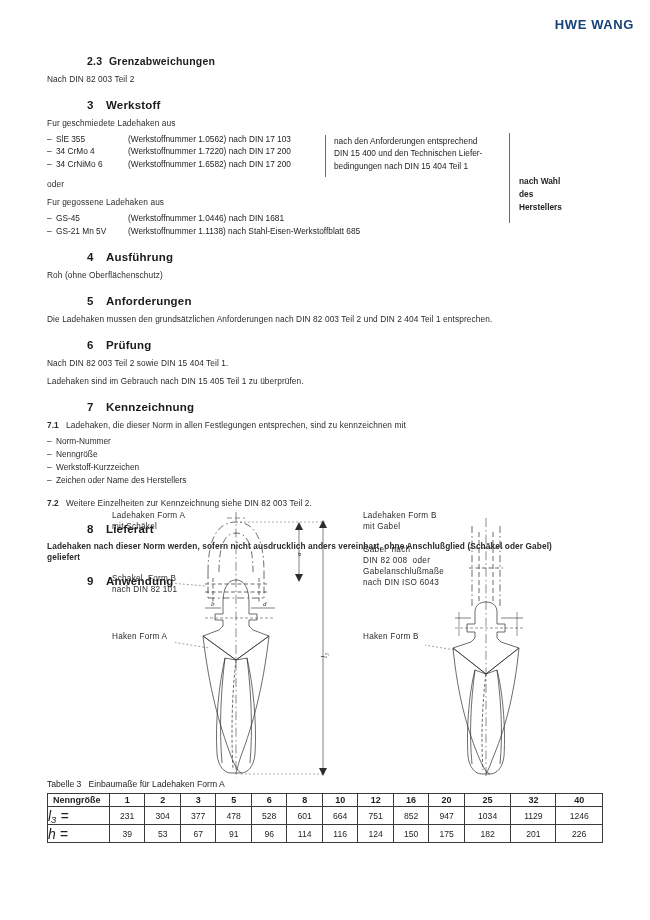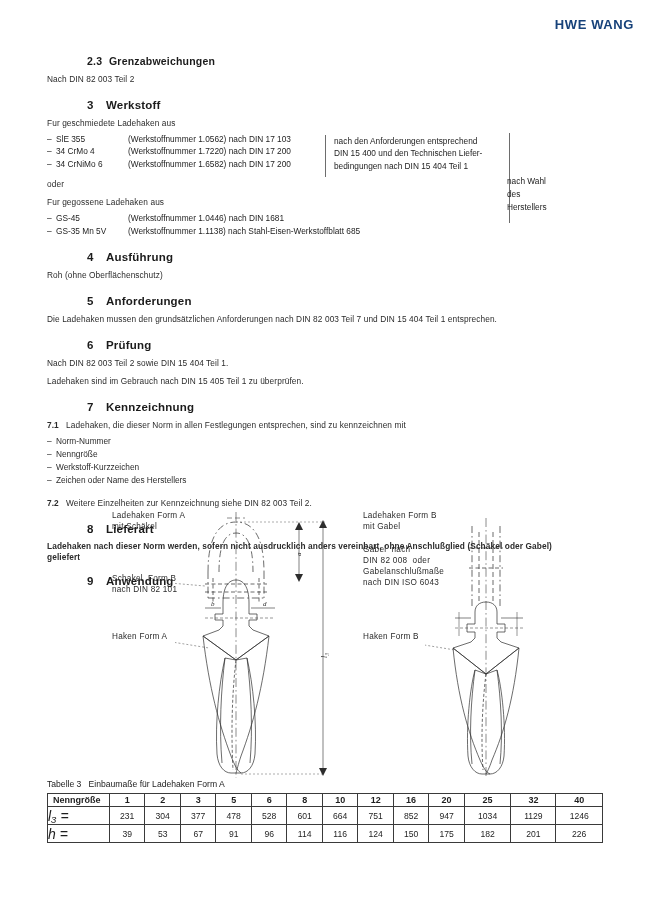--- a/index.html
+++ b/index.html
@@ -56,21 +56,21 @@
     background:#6d6d6d;
   }
   .vline-2 {
     position:absolute; left:462px; top:0px; width:1px; height:90px;
     background:#6d6d6d;
   }
   .right-col {
     position:absolute; left:287px; top:2px; font-size:8.3px; line-height:1.5;
   }
   .wahl {
-    position:absolute; left:460px; top:42px; font-size:8.3px; line-height:1.55;
+    position:absolute; left:472px; top:42px; font-size:8.3px; line-height:1.55;font-weight:bold;
   }
 
   
   .draw-zone { position:absolute; left:0; top:508px; width:530px; height:278px; }
   .lbl {
     position:absolute; font-size:8.2px; line-height:1.42; color:#2b2b2b;
     white-space:pre; letter-spacing:0.25px;
   }
   .lbl.thin { font-size:8.2px; letter-spacing:0.3px; }
 
@@ -165,40 +165,40 @@
       <p class="t">Fur gegossene Ladehaken aus</p>
       <div class="sp4"></div>
 
       <div class="mat-row">
         <span class="mat-dash">–</span>
         <span class="mat-name">GS-45</span>
         <span class="mat-wsn">(Werkstoffnummer  1.0446) nach DIN 1681</span>
       </div>
       <div class="mat-row">
         <span class="mat-dash">–</span>
-        <span class="mat-name">GS-35 Mn 5V</span>
+        <span class="mat-name">GS-21 Mn 5V</span>
         <span class="mat-wsn">(Werkstoffnummer  1.1138) nach Stahl-Eisen-Werkstoffblatt 685</span>
       </div>
     </div>
 
     <div class="sp14"></div>
 
     <h3 class="sec big">
       <span class="num">4</span><span>Ausführung</span>
     </h3>
     <div class="sp6"></div>
     <p class="t">Roh (ohne Oberflächenschutz)</p>
 
     <div class="sp14"></div>
 
     <h3 class="sec big">
       <span class="num">5</span><span>Anforderungen</span>
     </h3>
     <div class="sp6"></div>
-    <p class="t">Die Ladehaken mussen den grundsätzlichen Anforderungen nach DIN 82 003 Teil 7 und DIN 15 404 Teil 1 entsprechen.</p>
+    <p class="t">Die Ladehaken mussen den grundsätzlichen Anforderungen nach DIN 82 003 Teil 2 und DIN 2 404 Teil 1 entsprechen.</p>
 
     <div class="sp14"></div>
 
     <h3 class="sec big">
       <span class="num">6</span><span>Prüfung</span>
     </h3>
     <div class="sp6"></div>
     <p class="t">Nach DIN 82 003 Teil 2 sowie DIN 15 404 Teil 1.</p>
     <div class="sp6"></div>
     <p class="t">Ladehaken sind im Gebrauch nach DIN 15 405 Teil 1 zu überprüfen.</p>

